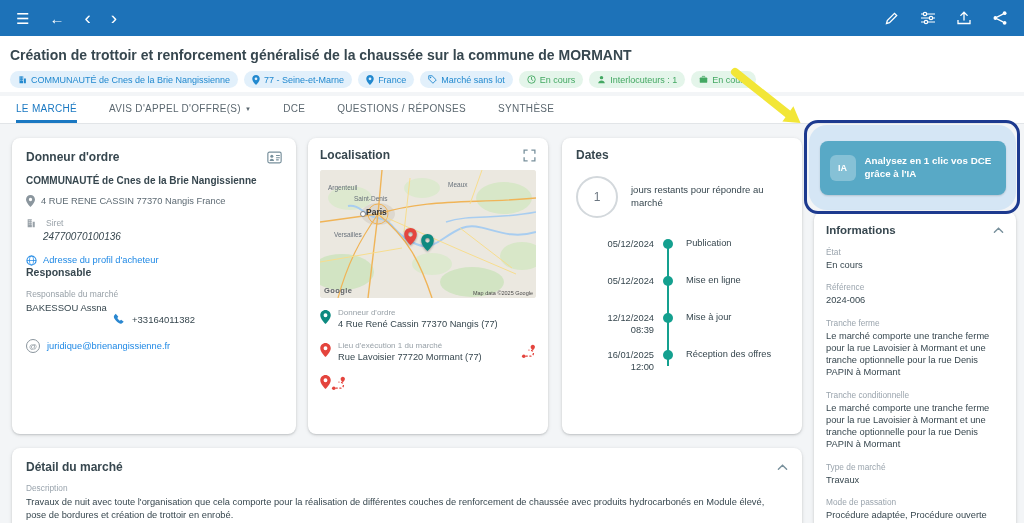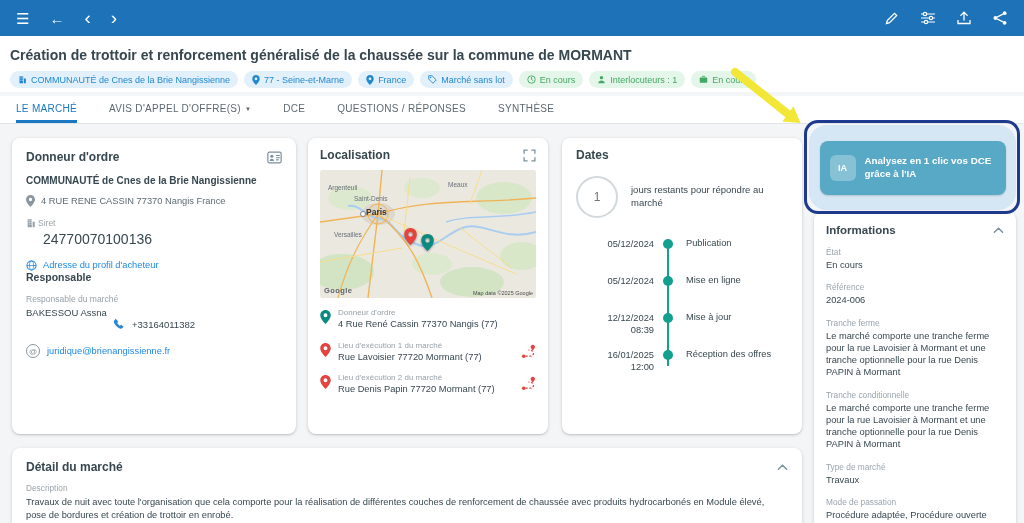--- a/index.html
+++ b/index.html
@@ -40,22 +40,22 @@
   .card-title-row{display:flex;align-items:center;justify-content:space-between;}
   .card-title{font-size:12px;font-weight:bold;color:#37474f;}
   .hdr-ic{color:#78909c;cursor:pointer;}
 
   
   #card-donneur{left:12px;top:18px;width:284px;height:296px;padding:12px 14px;}
   .org-name{margin-top:11px;font-size:10px;font-weight:bold;color:#37474f;}
   .addr-row{display:flex;gap:6px;margin-top:9px;align-items:flex-start;color:#8b969e;}
   .addr-text{font-size:9.3px;color:#5d6a73;line-height:1.3;}
   .siret{margin-top:11px;}
-  .siret-label{display:flex;align-items:center;gap:2px;font-size:8.5px;color:#98a1a8;}
-  .siret-value{font-size:14px;color:#37474f;margin:3px 0 0 17px;}
+  .siret-label{display:flex;align-items:center;gap:10px;font-size:8.5px;color:#98a1a8;}
+  .siret-value{font-size:10px;color:#37474f;margin:3px 0 0 17px;font-style:italic;}
   .buyer-link{display:flex;align-items:flex-start;gap:6px;margin-top:13px;font-size:9.3px;color:#1e88e5;cursor:pointer;}
   .resp-title{font-size:10.5px;font-weight:bold;color:#37474f;}
   .resp-label{margin-top:11px;font-size:8.5px;color:#98a1a8;}
   .resp-name{margin-top:3px;font-size:9.5px;color:#37474f;}
   .phone-row{display:flex;align-items:center;gap:7px;font-size:9.5px;color:#37474f;justify-content:center;}
   .email-row{display:flex;align-items:center;gap:7px;margin-top:14px;font-size:9.3px;color:#1e88e5;cursor:pointer;}
   .at-ic{width:12px;height:12px;border:1px solid #8a959d;border-radius:50%;color:#8a959d;font-size:8px;
          display:flex;align-items:center;justify-content:center;flex:none;}
 
   
@@ -397,24 +397,20 @@
             <div class="loc-value">Rue Lavoisier 77720 Mormant (77)</div>
           </div>
           <svg class="ic loc-route" width="15" height="15">
               <use href="#i-route"></use>
             </svg>
         </div>
         <div class="loc-row">
           <svg class="ic loc-pin red" width="11" height="14">
               <use href="#i-pin"></use>
             </svg>
-          <div class="loc-texts">
-            <div class="loc-label">Lieu d'exécution 2 du marché</div>
-            <div class="loc-value">Rue Denis Papin 77720 Mormant (77)</div>
-          </div>
           <svg class="ic loc-route" width="15" height="15">
               <use href="#i-route"></use>
             </svg>
         </div>
       </div>
     </div>
 
     <div class="card" id="card-dates">
       <div class="card-title-row">
         <span class="card-title">Dates</span>

